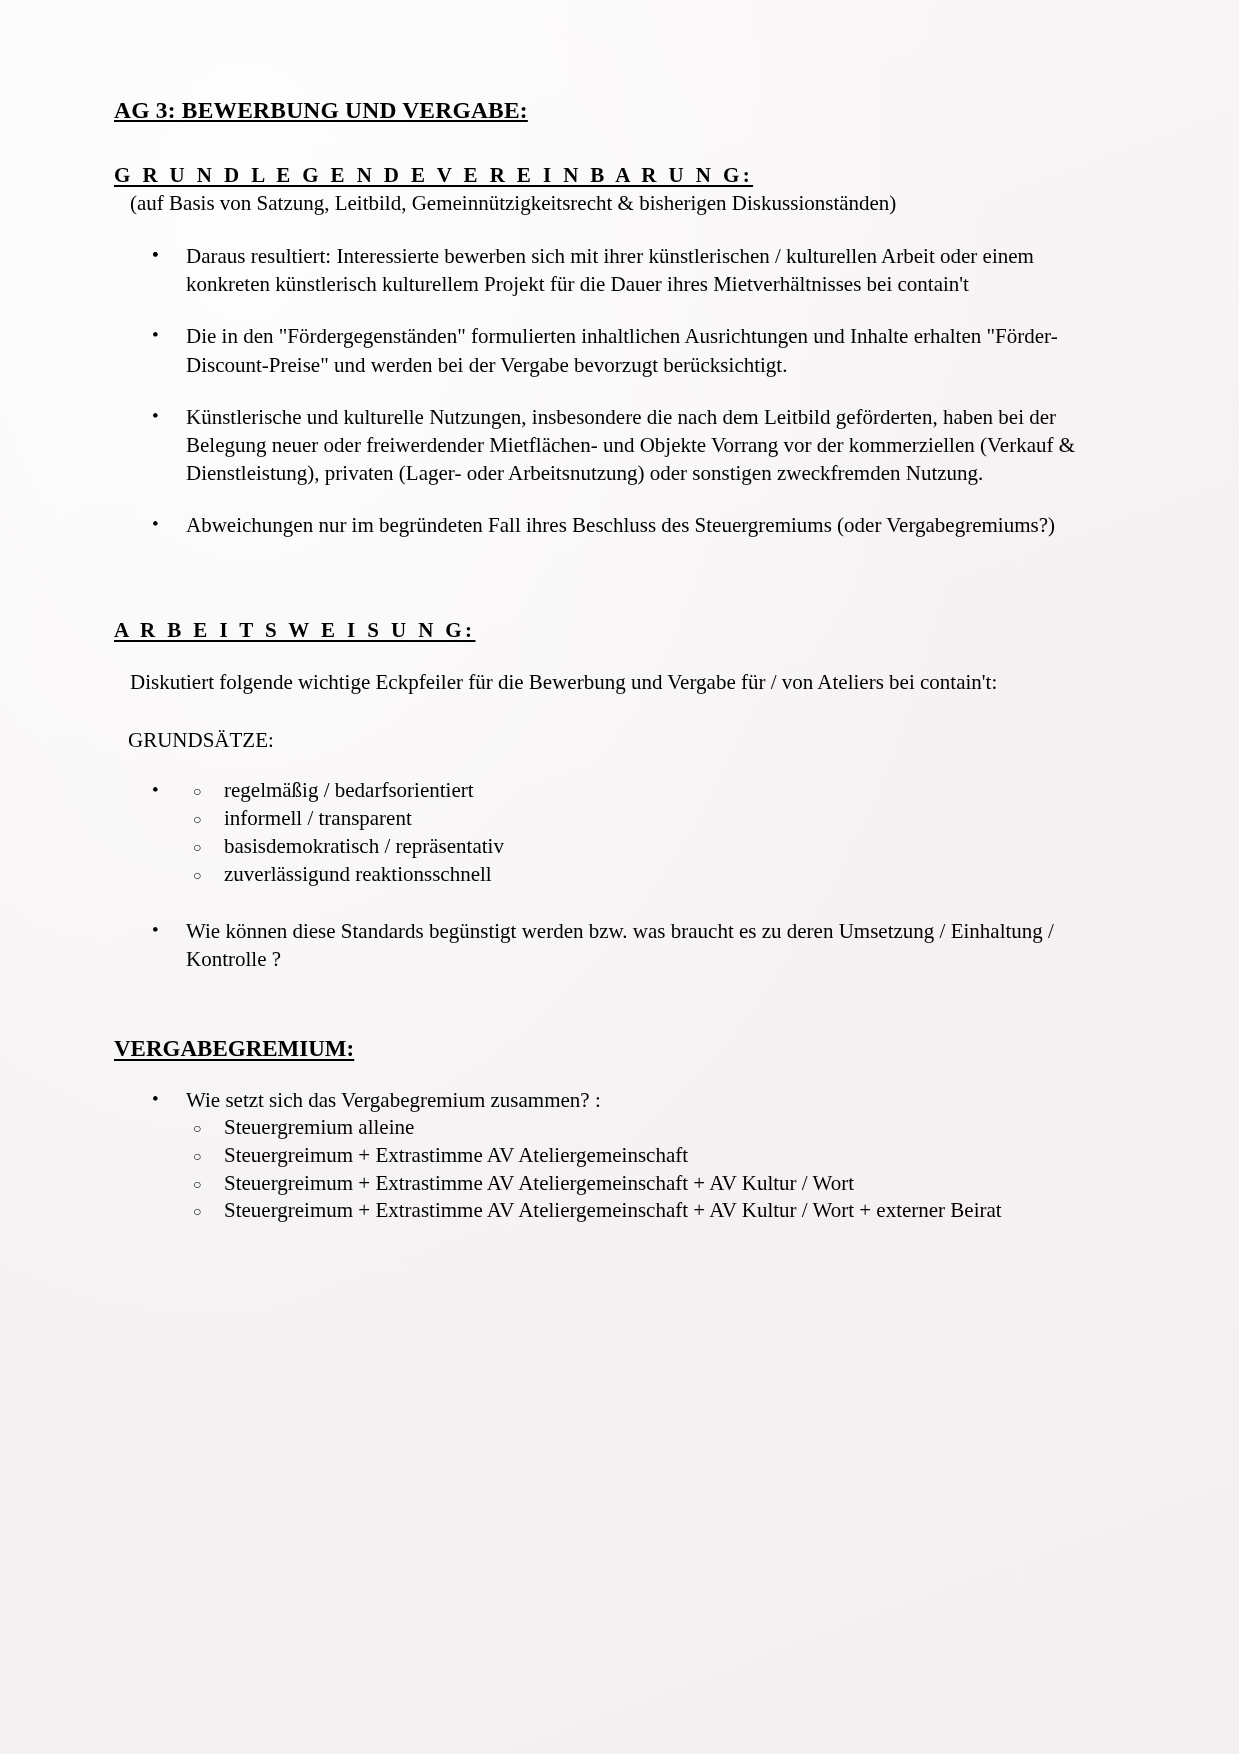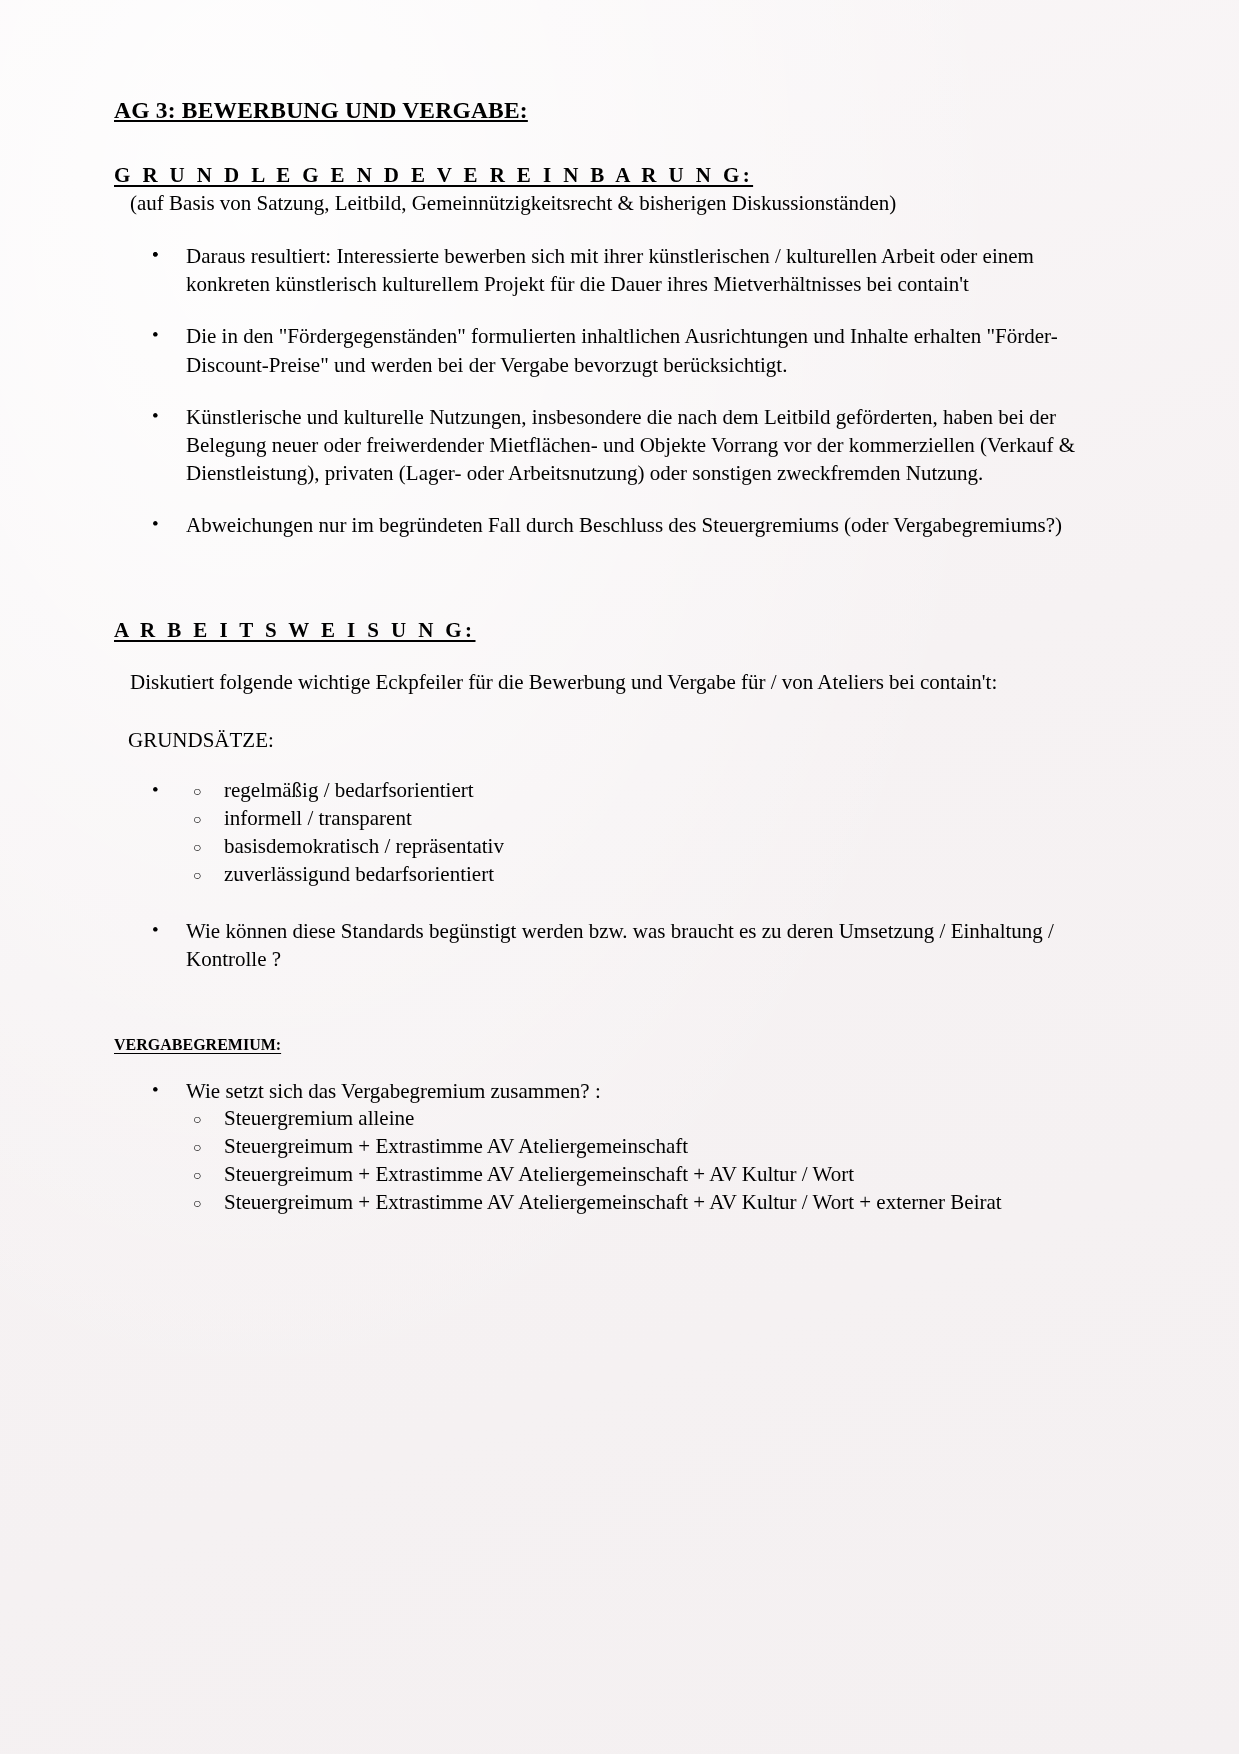--- a/index.html
+++ b/index.html
@@ -50,21 +50,21 @@
     font-size: 21px;
     font-weight: bold;
     letter-spacing: 3.4px;
     text-decoration: underline;
     text-underline-offset: 3px;
     margin: 0;
     line-height: 1.25;
     display: inline-block;
   }
   .sec-head-plain {
-    font-size: 16px;
+    font-size: 23px;
     font-weight: bold;
     letter-spacing: 0px;
     text-decoration: underline;
     text-underline-offset: 3px;
     margin: 0;
     line-height: 1.25;
     display: inline-block;
   }
 
   p.para {
@@ -146,21 +146,21 @@
         <li>
           <span class="blt">•</span>
           <span>Die in den "Fördergegenständen" formulierten inhaltlichen Ausrichtungen und Inhalte erhalten "Förder-Discount-Preise" und werden bei der Vergabe bevorzugt berücksichtigt.</span>
         </li>
         <li>
           <span class="blt">•</span>
           <span>Künstlerische und kulturelle Nutzungen, insbesondere die nach dem Leitbild geförderten, haben bei der Belegung neuer oder freiwerdender Mietflächen- und Objekte Vorrang vor der kommerziellen (Verkauf &amp; Dienstleistung), privaten (Lager- oder Arbeitsnutzung) oder sonstigen zweckfremden Nutzung.</span>
         </li>
         <li>
           <span class="blt">•</span>
-          <span>Abweichungen nur im begründeten Fall durch Beschluss des Steuergremiums (oder Vergabegremiums?)</span>
+          <span>Abweichungen nur im begründeten Fall ihres Beschluss des Steuergremiums (oder Vergabegremiums?)</span>
         </li>
       </ul>
     </div>
 
     <div class="blk-xl">
       <div class="sec-head">A R B E I T S W E I S U N G:</div>
 
       <p class="para gap-top">Diskutiert folgende wichtige Eckpfeiler für die Bewerbung und Vergabe für / von Ateliers bei contain't:</p>
 
       <p class="sub-label">GRUNDSÄTZE:</p>
@@ -176,21 +176,21 @@
             <li>
               <span class="blt2">○</span>
               <span>informell / transparent</span>
             </li>
             <li>
               <span class="blt2">○</span>
               <span>basisdemokratisch / repräsentativ</span>
             </li>
             <li>
               <span class="blt2">○</span>
-              <span>zuverlässigund bedarfsorientiert</span>
+              <span>zuverlässigund reaktionsschnell</span>
             </li>
           </ul>
         </li>
         <li style="margin-top:28px">
           <span class="blt">•</span>
           <span>Wie können diese Standards begünstigt werden bzw. was braucht es zu deren Umsetzung / Einhaltung / Kontrolle ?</span>
         </li>
       </ul>
     </div>
 

